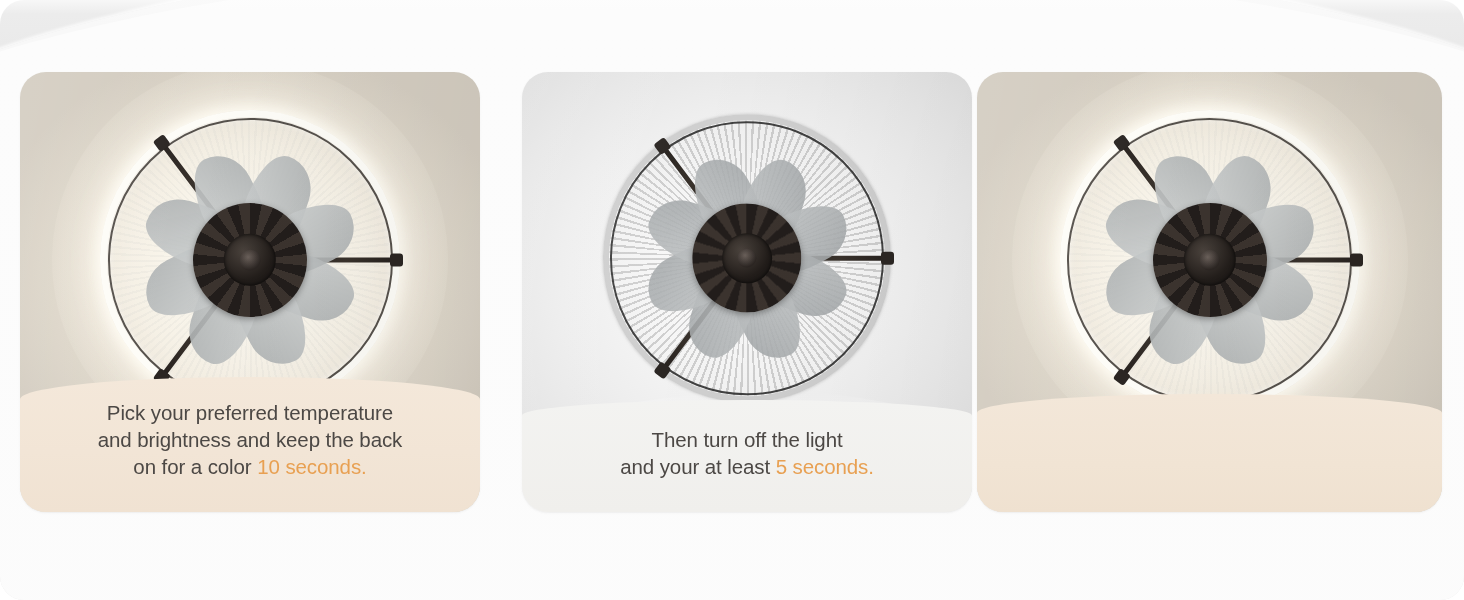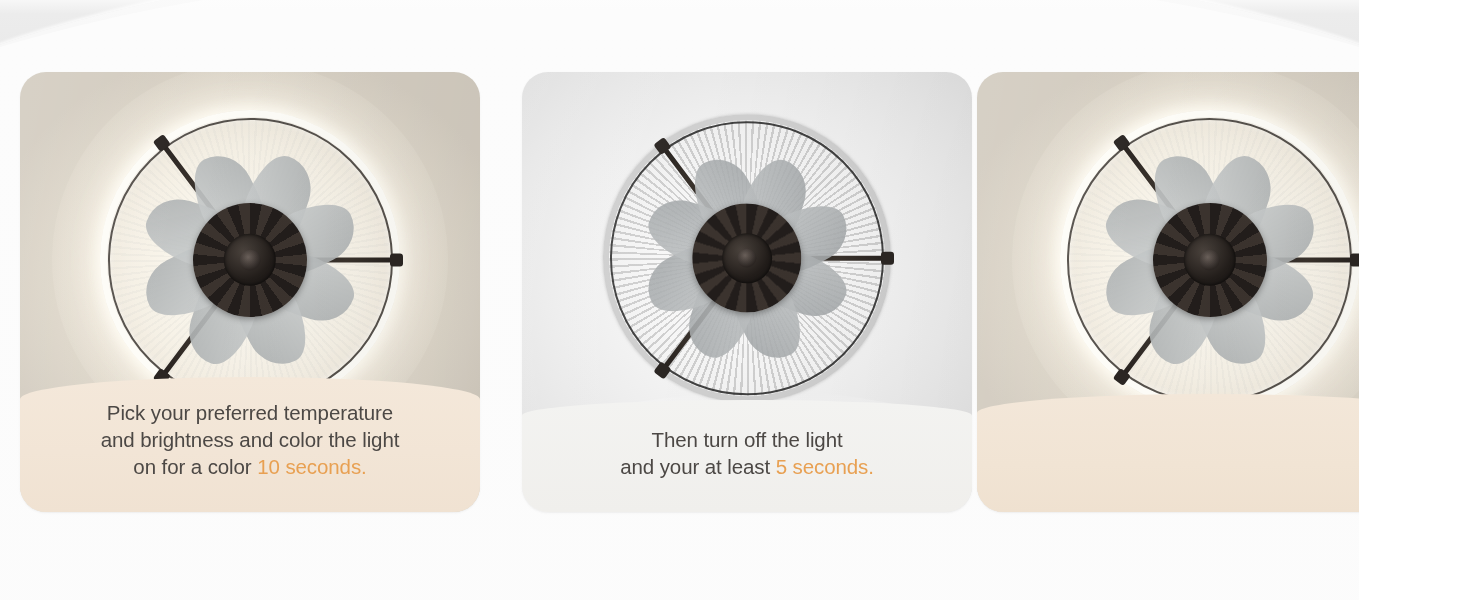--- a/index.html
+++ b/index.html
@@ -9,34 +9,35 @@
   body {
     width: 1464px;
     height: 600px;
     overflow: hidden;
     font-family: "Liberation Sans", sans-serif;
     background: #ffffff;
   }
 
   .stage {
     position: relative;
-    width: 1359px;
+    width: 1464px;
     height: 600px;
     background:
       linear-gradient(180deg,
         #f7f7f7 0px,
         #ececec 14px,
         #e9e9e9 60px,
         #e7e7e7 300px,
         #e3e3e3 470px,
         #dedede 508px,
         #d8d8d8 524px,
         #e6e6e6 536px
       );
     overflow: hidden;
+    border-radius: 24px;
   }
 
   
   .bottom-curve {
     position: absolute;
     left: -220px;
     right: -220px;
     bottom: -600px;
     height: 1250px;
     border-radius: 50% 50% 0 0 / 22% 22% 0 0;
@@ -369,21 +370,21 @@
             <div class="blade lit" style="transform:rotate(315deg)">
                 <i></i>
               </div>
           </div>
           <div class="hub"></div>
         </div>
       </div>
 
       <div class="caption warm">
         <div>Pick your preferred temperature</div>
-        <div>and brightness and color the light</div>
+        <div>and brightness and keep the back</div>
         <div><span>on for a color </span><span class="hl">10 seconds.</span></div>
       </div>
     </div>
 
     <div class="panel p2">
       <div class="wall cool">
         <div class="wall-edge cool"></div>
 
         <div class="fixture f2">
           <div class="ring outer-off"></div>

